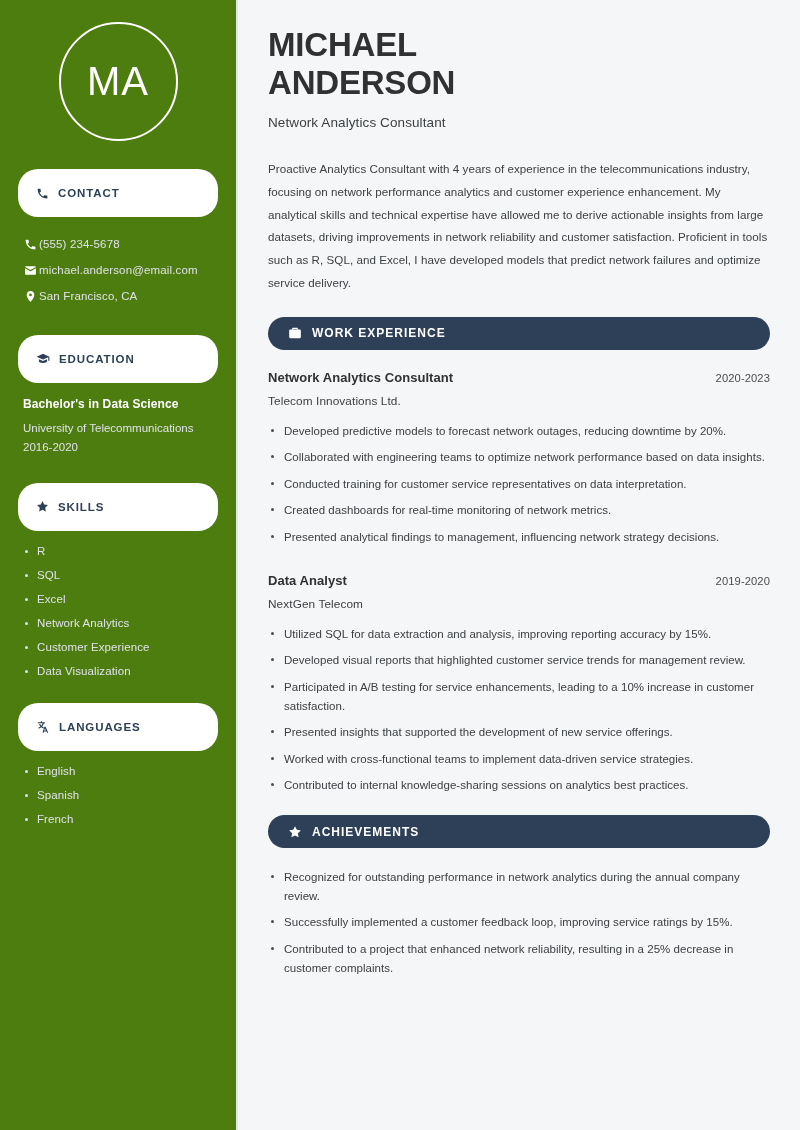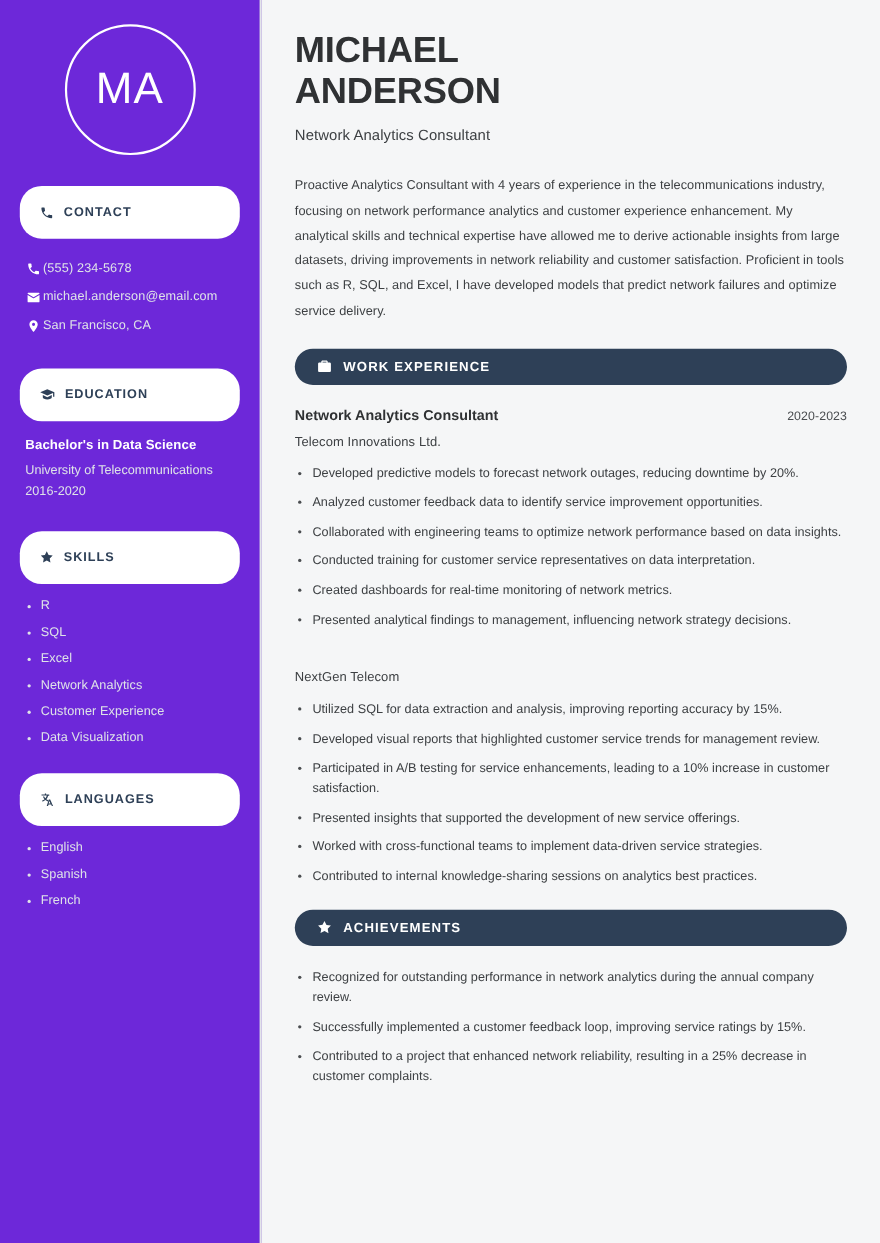--- a/index.html
+++ b/index.html
@@ -20,21 +20,21 @@
     height: 1130px;
     display: flex;
     background: #f5f6f7;
     position: relative;
   }
 
   
   .sidebar {
     width: 238px;
     min-width: 238px;
-    background: #6d28d9;
+    background: #4d7c0f;
     color: #ffffff;
     padding: 0 18px;
     border-right: 2px solid #e3e5e8;
     position: relative;
   }
 
   .avatar-wrap {
     display: flex;
     justify-content: center;
     margin-top: 22px;
@@ -339,31 +339,34 @@
     </div>
 
     <div class="job">
       <div class="job-head">
         <span class="job-role">Network Analytics Consultant</span>
         <span class="job-dates">2020-2023</span>
       </div>
       <div class="job-company">Telecom Innovations Ltd.</div>
       <ul class="bullets">
         <li>Developed predictive models to forecast network outages, reducing downtime by 20%.</li>
-        <li>Analyzed customer feedback data to identify service improvement opportunities.</li>
         <li>Collaborated with engineering teams to optimize network performance based on data insights.</li>
         <li>Conducted training for customer service representatives on data interpretation.</li>
         <li>Created dashboards for real-time monitoring of network metrics.</li>
         <li>Presented analytical findings to management, influencing network strategy decisions.</li>
       </ul>
     </div>
 
     <div class="spacer-lg"></div>
 
     <div class="job">
+      <div class="job-head">
+        <span class="job-role">Data Analyst</span>
+        <span class="job-dates">2019-2020</span>
+      </div>
       <div class="job-company">NextGen Telecom</div>
       <ul class="bullets">
         <li>Utilized SQL for data extraction and analysis, improving reporting accuracy by 15%.</li>
         <li>Developed visual reports that highlighted customer service trends for management review.</li>
         <li>Participated in A/B testing for service enhancements, leading to a 10% increase in customer satisfaction.</li>
         <li>Presented insights that supported the development of new service offerings.</li>
         <li>Worked with cross-functional teams to implement data-driven service strategies.</li>
         <li>Contributed to internal knowledge-sharing sessions on analytics best practices.</li>
       </ul>
     </div>

